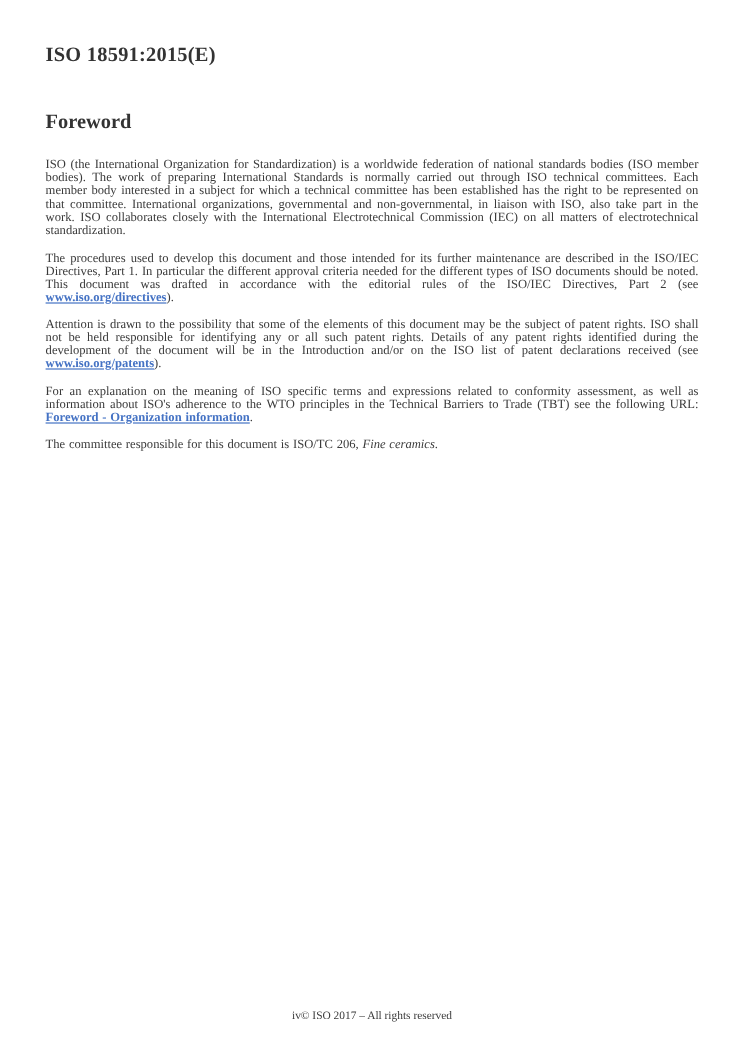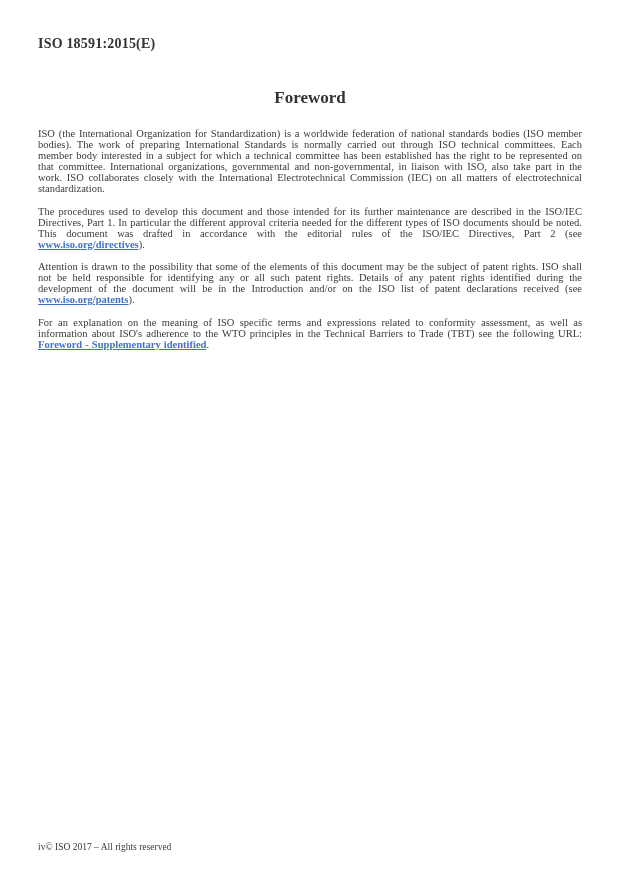--- a/index.html
+++ b/index.html
@@ -11,33 +11,32 @@
     background: #ffffff;
     font-family: "Liberation Serif", "DejaVu Serif", serif;
     color: #3a3a3a;
     overflow: hidden;
     margin: 0 auto;
   }
   .content {
     padding: 36px 38px 0 38px;
   }
   .doc-ref {
-    font-size: 14px;
+    font-size: 17px;
     font-weight: bold;
     letter-spacing: 0.2px;
     color: #333333;
     font-family: Liberation Serif, serif;
   }
   .page-title {
     font-size: 17px;
     font-weight: bold;
     color: #333333;
     margin-top: 36px;
     margin-bottom: 20px;
-    text-align: center;
   }
   .body-text p {
     font-size: 10.5px;
     line-height: 11px;
     text-align: justify;
     margin-bottom: 11.5px;
     word-spacing: 0.5px;
   }
   a.doc-link {
     color: #4472c4;
@@ -45,21 +44,21 @@
     cursor: pointer;
     font-weight: bold;
   }
   .italic { font-style: italic; }
   .footer {
     position: absolute;
     left: 38px;
     right: 38px;
     bottom: 24px;
     display: flex;
-    justify-content: flex-start;
+    justify-content: center;
     align-items: baseline;
     font-size: 9.5px;
     color: #3a3a3a;
   }
 </style>
 </head>
 <body>
 
 <div class="page">
   <div class="content">
@@ -77,23 +76,26 @@
       <p>
         <span>The procedures used to develop this document and those intended for its further maintenance are described in the ISO/IEC Directives, Part 1.  In particular the different approval criteria needed for the different types of ISO documents should be noted.  This document was drafted in accordance with the editorial rules of the ISO/IEC Directives, Part 2 (see </span><a href="#" class="doc-link">www.iso.org/directives</a><span>).</span>
       </p>
 
       <p>
         <span>Attention is drawn to the possibility that some of the elements of this document may be the subject of patent rights. ISO shall not be held responsible for identifying any or all such patent rights.  Details of any patent rights identified during the development of the document will be in the Introduction and/or on the ISO list of patent declarations received (see </span><a href="#" class="doc-link">www.iso.org/patents</a><span>).</span>
       </p>
 
 
       <p>
-        <span>For an explanation on the meaning of ISO specific terms and expressions related to conformity assessment, as well as information about ISO's adherence to the WTO principles in the Technical Barriers to Trade (TBT) see the following URL:  </span><a href="#" class="doc-link">Foreword - Supplementary identified</a><span>.</span>
+        <span>For an explanation on the meaning of ISO specific terms and expressions related to conformity assessment, as well as information about ISO's adherence to the WTO principles in the Technical Barriers to Trade (TBT) see the following URL:  </span><a href="#" class="doc-link">Foreword - Organization information</a><span>.</span>
       </p>
 
+      <p>
+        <span>The committee responsible for this document is ISO/TC 206, </span><span class="italic">Fine ceramics</span><span>.</span>
+      </p>
 
     </div>
   </div>
 
   <div class="footer">
     <span>iv</span>
     <span>© ISO 2017 – All rights reserved</span>
   </div>
 </div>
 

